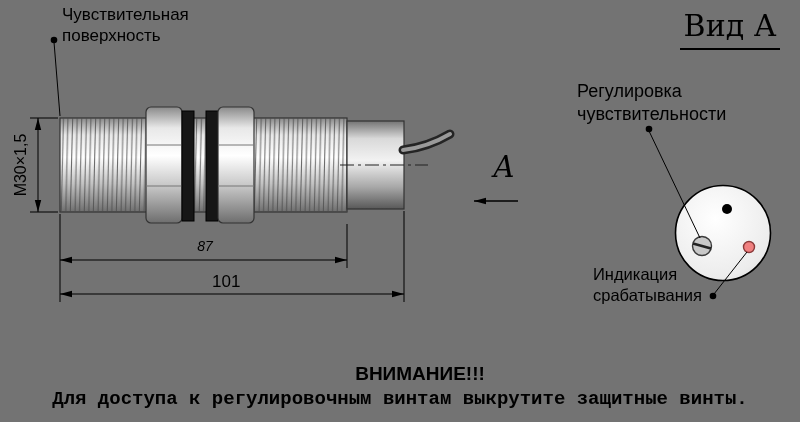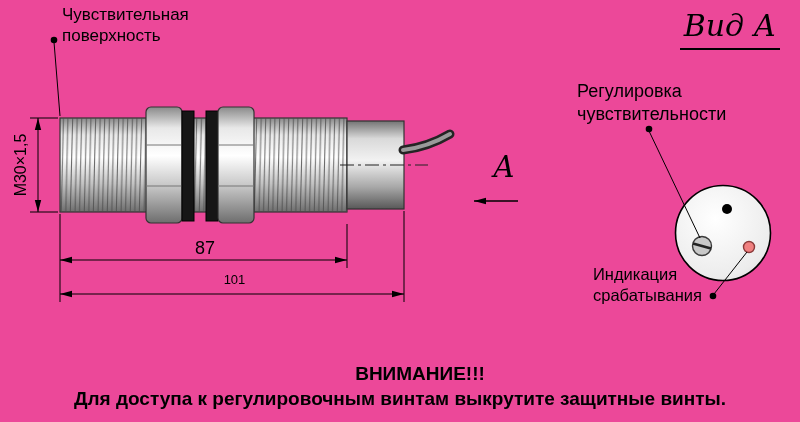--- a/index.html
+++ b/index.html
@@ -1,51 +1,51 @@
 <!DOCTYPE html>
 <html><head>
 <meta charset="utf-8">
 <style>
   html,body{margin:0;padding:0;background:#fff;}
   .page{
     position:relative;
     width:800px;height:422px;
-    background:#ec4899;
+    background:#737373;
     font-family:"Liberation Sans", sans-serif;
     color:#000;
     overflow:hidden;
   }
   .art{position:absolute;left:0;top:0;width:800px;height:422px;}
   .lbl{position:absolute;line-height:1.22;}
   .lbl-sensitive{left:62px;top:5px;width:178px;font-size:17px;}
   .lbl-thread{
     left:-24px;top:155px;width:90px;height:20px;
     font-size:16px;text-align:center;
     transform:rotate(-90deg);
   }
-  .lbl-87{left:185px;top:238px;width:40px;text-align:center;font-size:18px;}
-  .lbl-101{left:212px;top:272px;width:45px;text-align:center;font-size:13px;}
+  .lbl-87{left:185px;top:238px;width:40px;text-align:center;font-size:14px;font-style:italic;}
+  .lbl-101{left:212px;top:272px;width:45px;text-align:left;font-size:17px;}
   .lbl-arrow{
     left:482px;top:150px;width:44px;text-align:center;
     font-family:"DejaVu Serif", serif;font-style:italic;font-size:29px;
   }
   .lbl-vida{
     left:680px;top:8px;width:100px;text-align:center;
-    font-family:"DejaVu Serif", serif;font-style:italic;font-size:30px;
+    font-family:"DejaVu Serif", serif;font-size:30px;
     border-bottom:2px solid #000;padding-bottom:3px;
   }
   .lbl-adjust{left:577px;top:80px;width:168px;font-size:18px;line-height:1.3;}
   .lbl-indic{left:593px;top:264px;width:150px;font-size:16.5px;line-height:1.3;}
   .warning-title{
     position:absolute;left:0;top:363px;width:800px;text-align:center;
     font-size:19px;font-weight:bold;padding-left:20px;
   }
   .warning-msg{
     position:absolute;left:0;top:388px;width:800px;text-align:center;
-    font-size:19px;font-weight:bold;
+    font-size:19px;font-weight:bold;font-family:Liberation Mono, monospace;
   }
 </style>
 </head>
 <body>
 
 <div class="page">
 
   <svg class="art" viewBox="0 0 800 422" xmlns="http://www.w3.org/2000/svg">
     <defs>
       <linearGradient id="metal" x1="0" y1="0" x2="0" y2="1">

